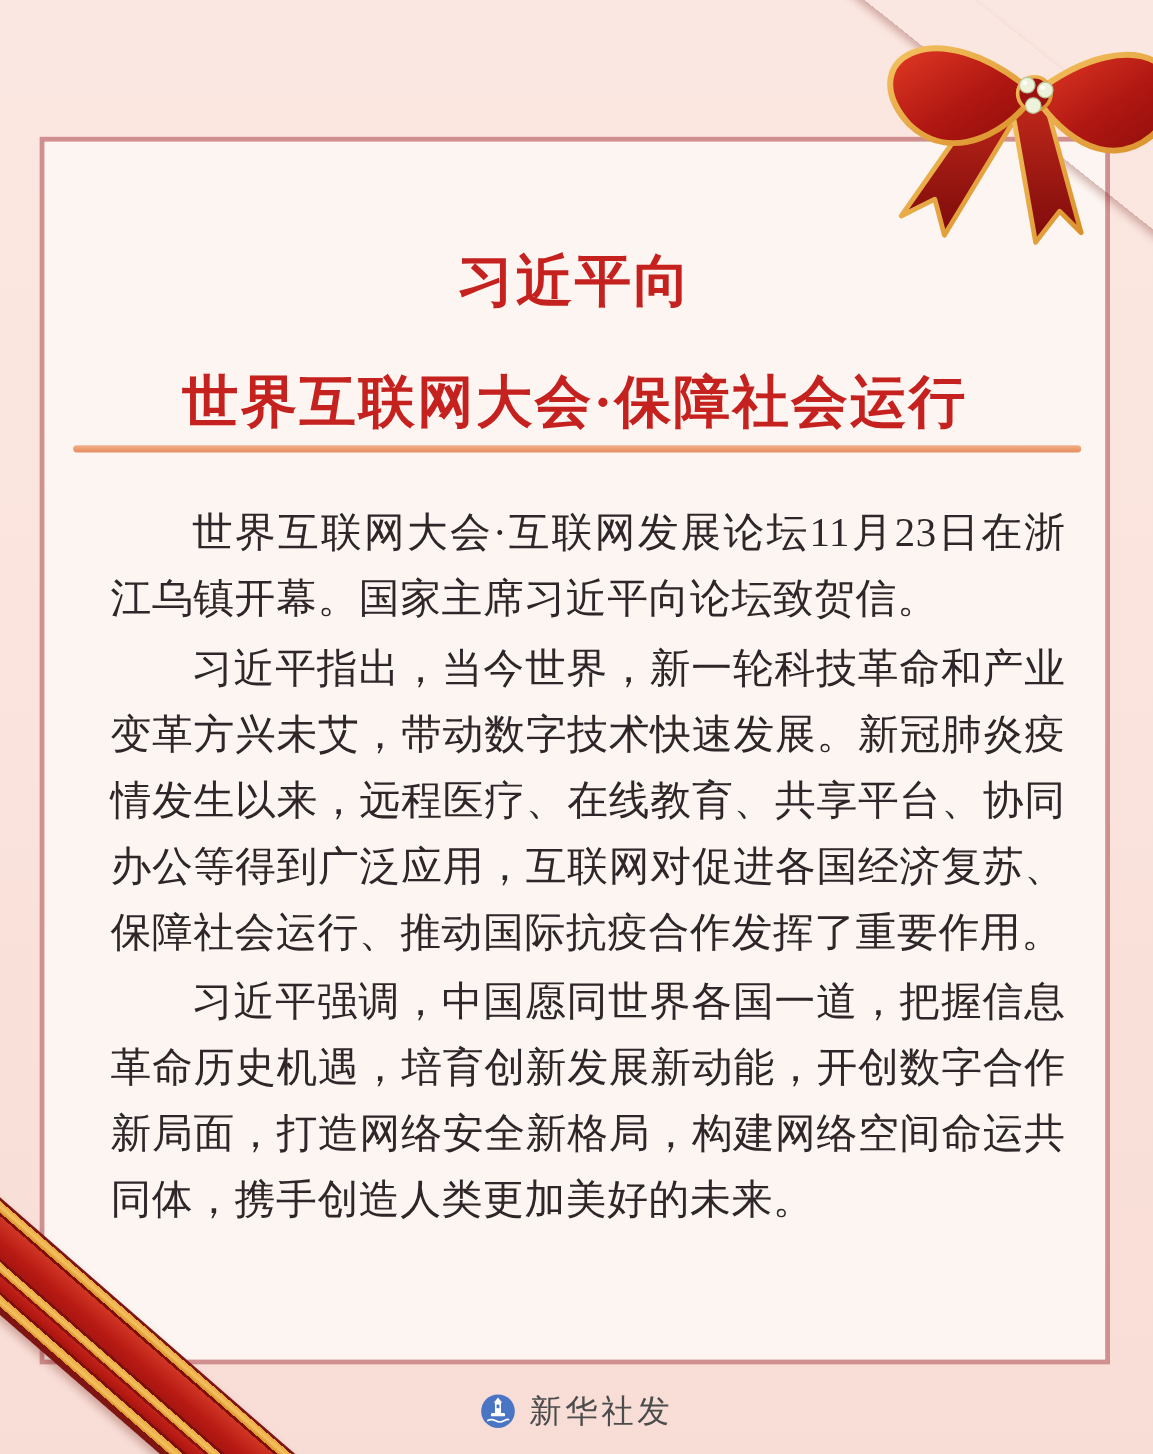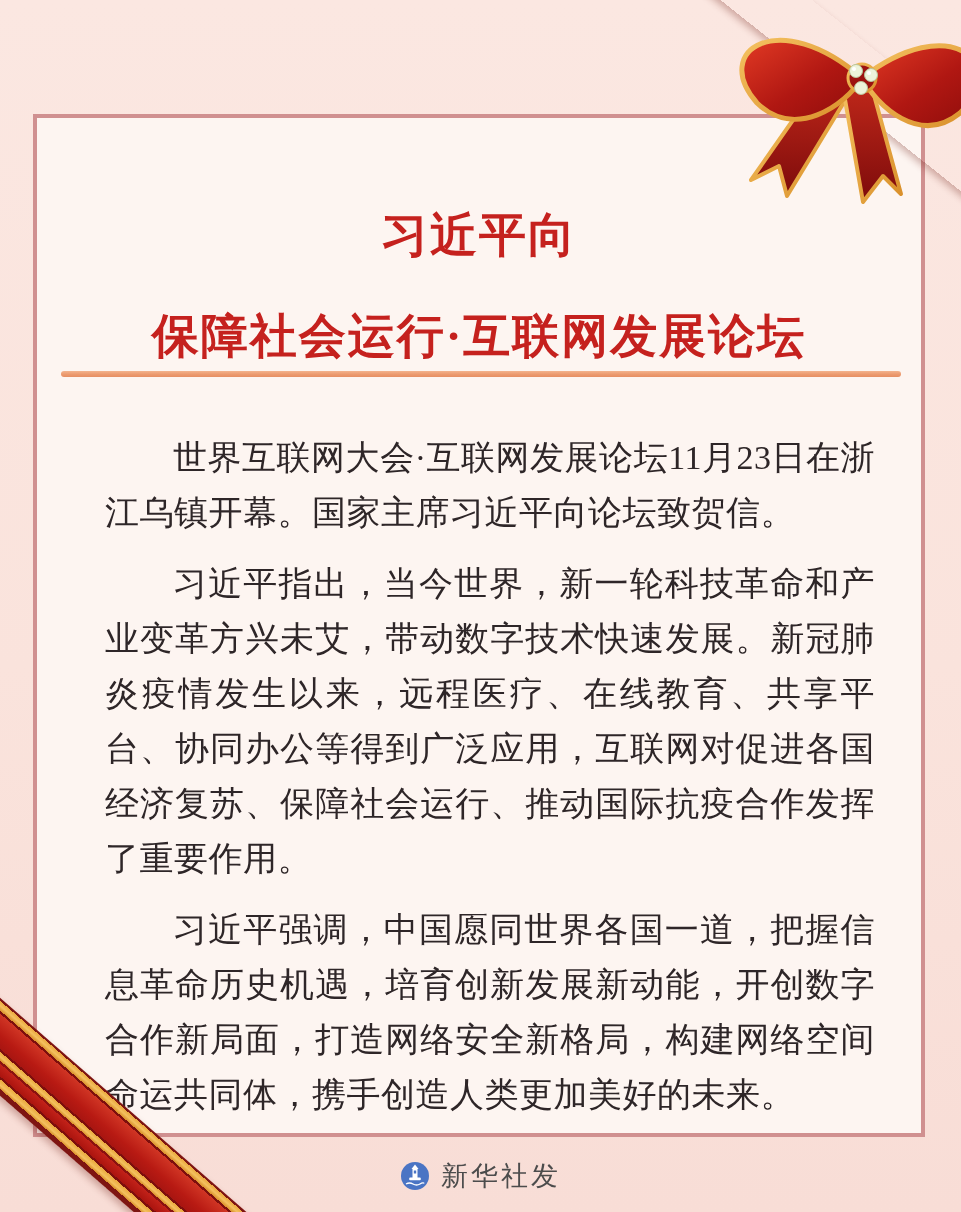--- a/index.html
+++ b/index.html
@@ -32,21 +32,21 @@
     background:linear-gradient(180deg,#f3b38d 0%,#ec9a6f 55%,#e68f63 100%);
     border-radius:3px;
   }
   .body-text{
     position:absolute;top:296px;left:52px;right:30px;
     color:#2e2628;
     font-size:34px;line-height:55px;
     text-align:justify;
     letter-spacing:0.5px;
   }
-  .body-text p{margin:16px;text-indent:2em;}
+  .body-text p{margin:3px;text-indent:2em;}
   
   .footer{
     position:absolute;left:0;right:0;top:1153px;height:46px;
     display:flex;align-items:center;justify-content:center;gap:11px;
   }
   .footer .credit{
     color:#4c4c4c;
     font-size:27px;
     letter-spacing:3px;
     font-family:"Liberation Sans","DejaVu Sans",sans-serif;
@@ -94,21 +94,21 @@
 </style>
 </head>
 <body>
 
 <div class="canvas">
 
   <div class="card">
 
     <h1 class="title">
       <span class="title-line">习近平向</span>
-      <span class="title-line">保障社会运行·互联网发展论坛</span>
+      <span class="title-line">世界互联网大会·保障社会运行</span>
     </h1>
 
     <div class="divider"></div>
 
     <div class="body-text">
       <p>世界互联网大会·互联网发展论坛11月23日在浙江乌镇开幕。国家主席习近平向论坛致贺信。</p>
       <p>习近平指出，当今世界，新一轮科技革命和产业变革方兴未艾，带动数字技术快速发展。新冠肺炎疫情发生以来，远程医疗、在线教育、共享平台、协同办公等得到广泛应用，互联网对促进各国经济复苏、保障社会运行、推动国际抗疫合作发挥了重要作用。</p>
       <p>习近平强调，中国愿同世界各国一道，把握信息革命历史机遇，培育创新发展新动能，开创数字合作新局面，打造网络安全新格局，构建网络空间命运共同体，携手创造人类更加美好的未来。</p>
     </div>
 

